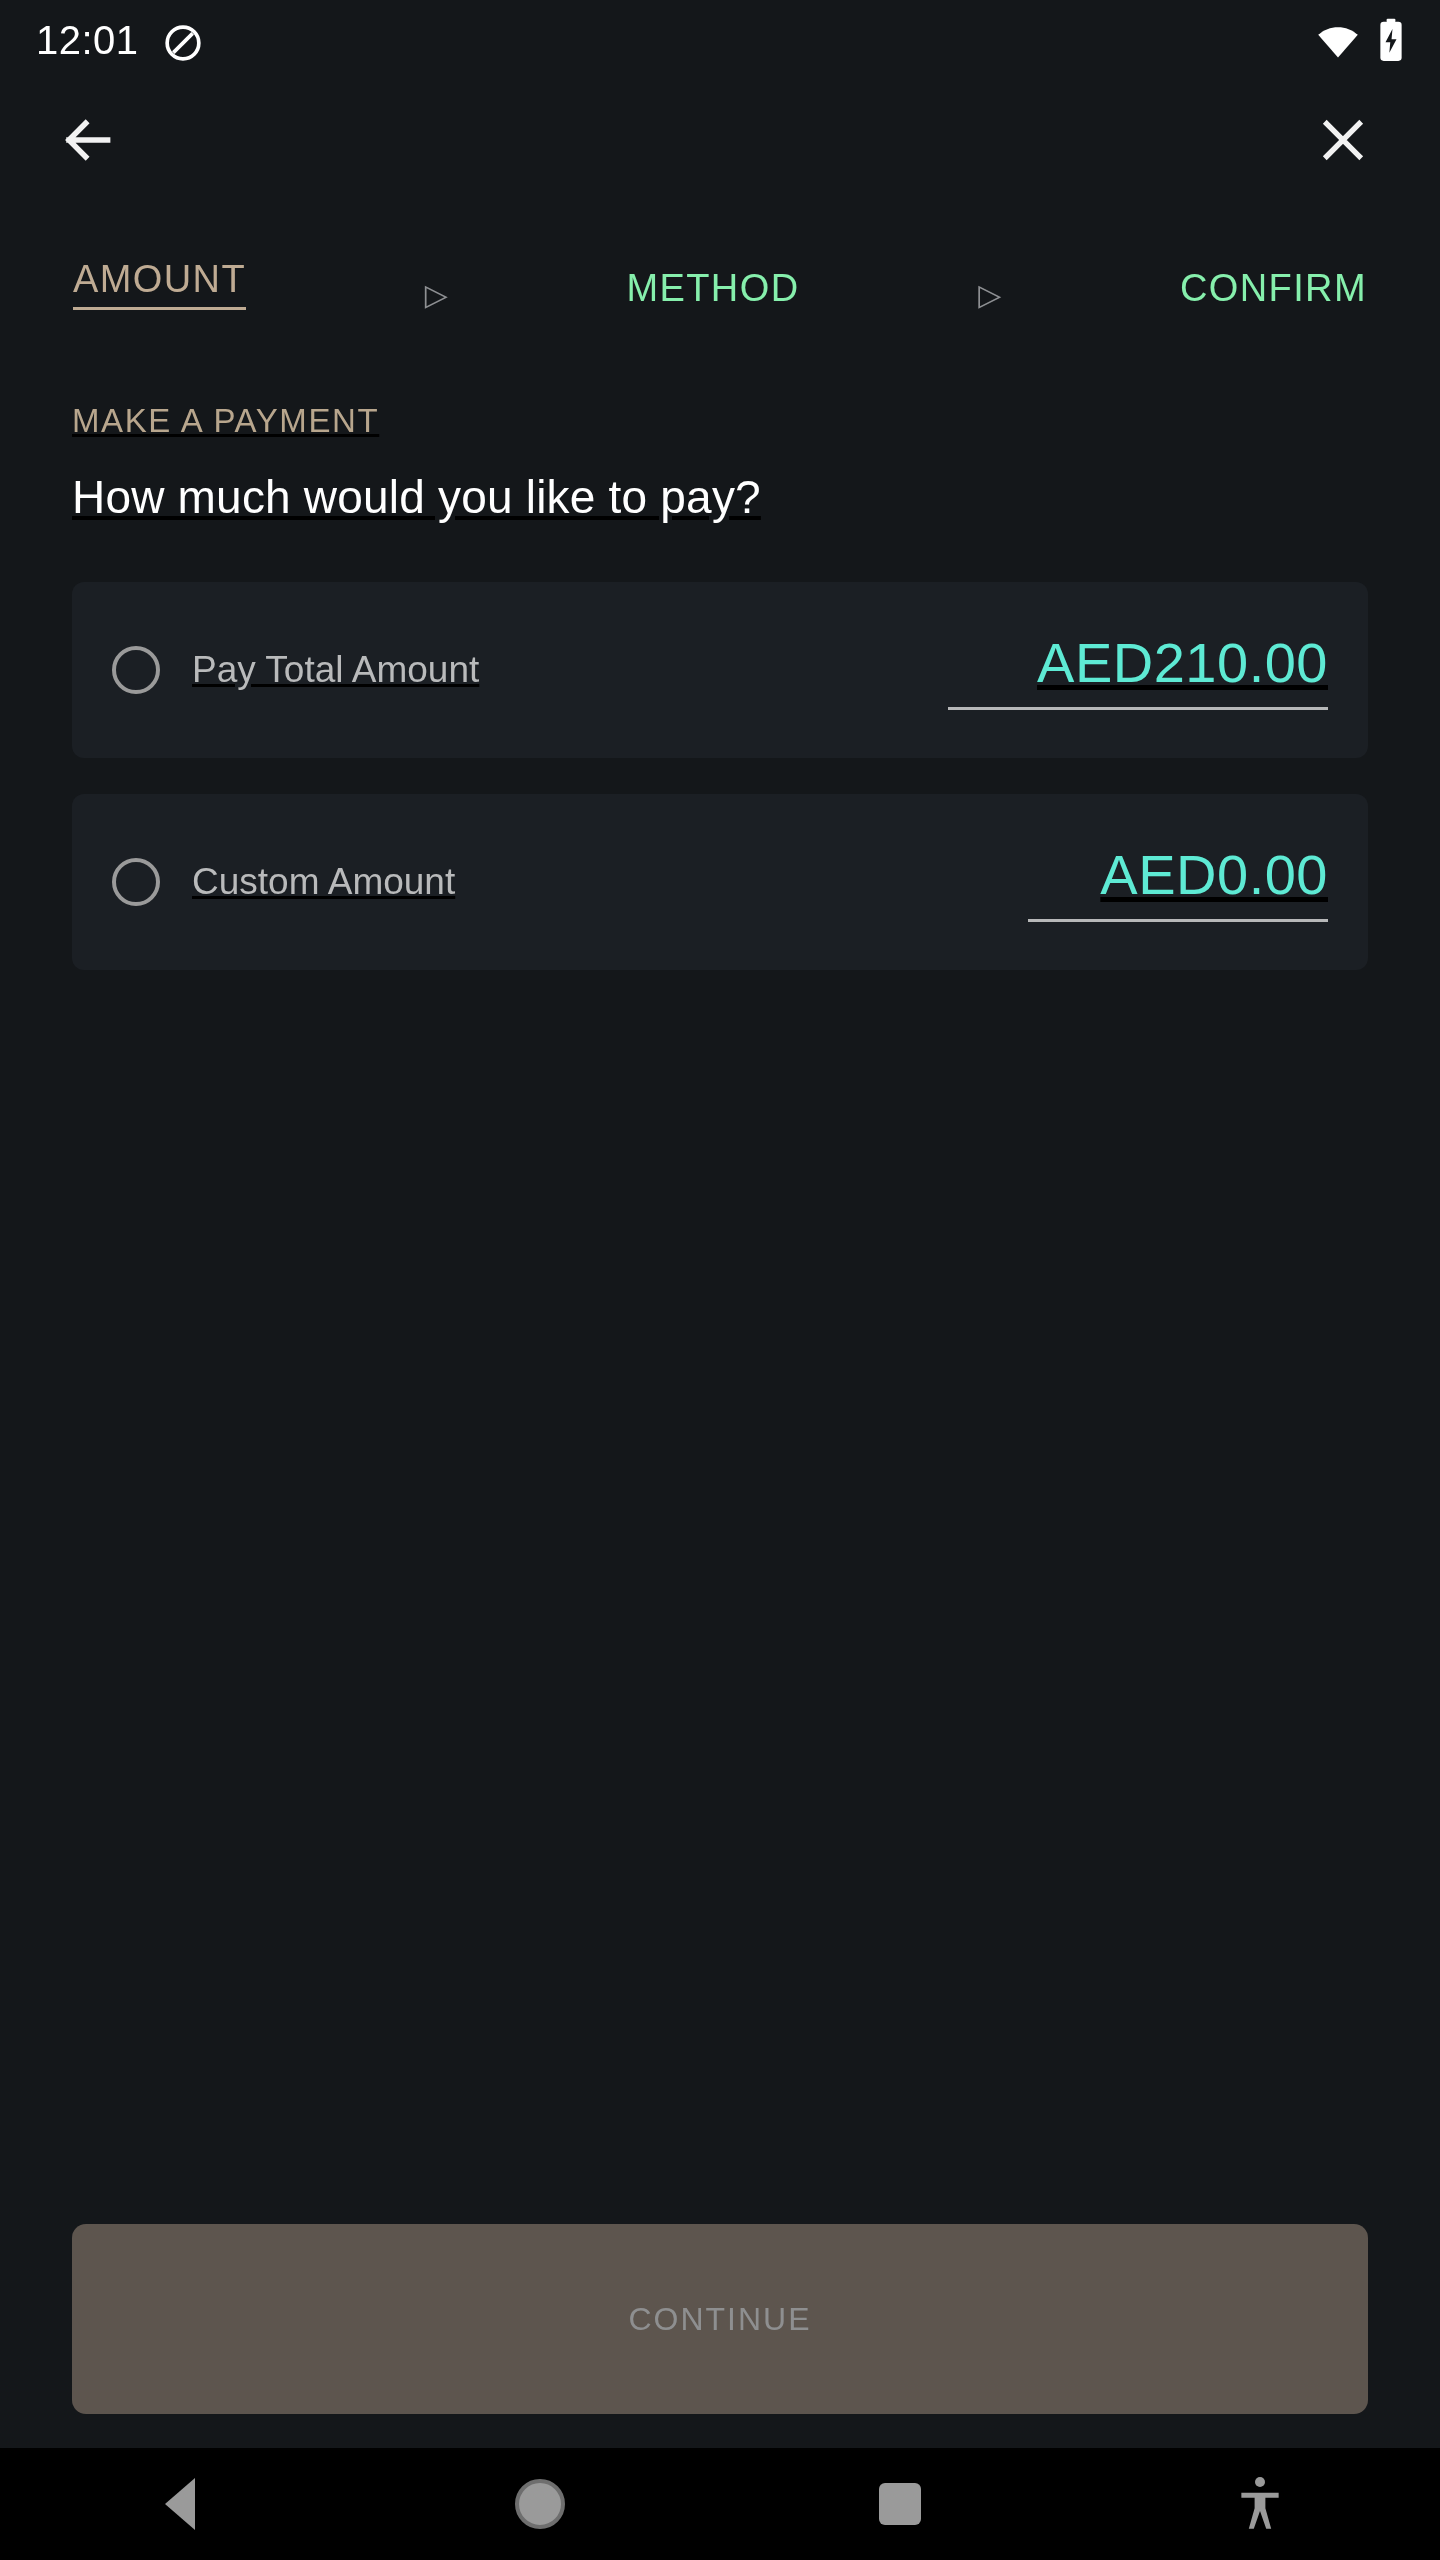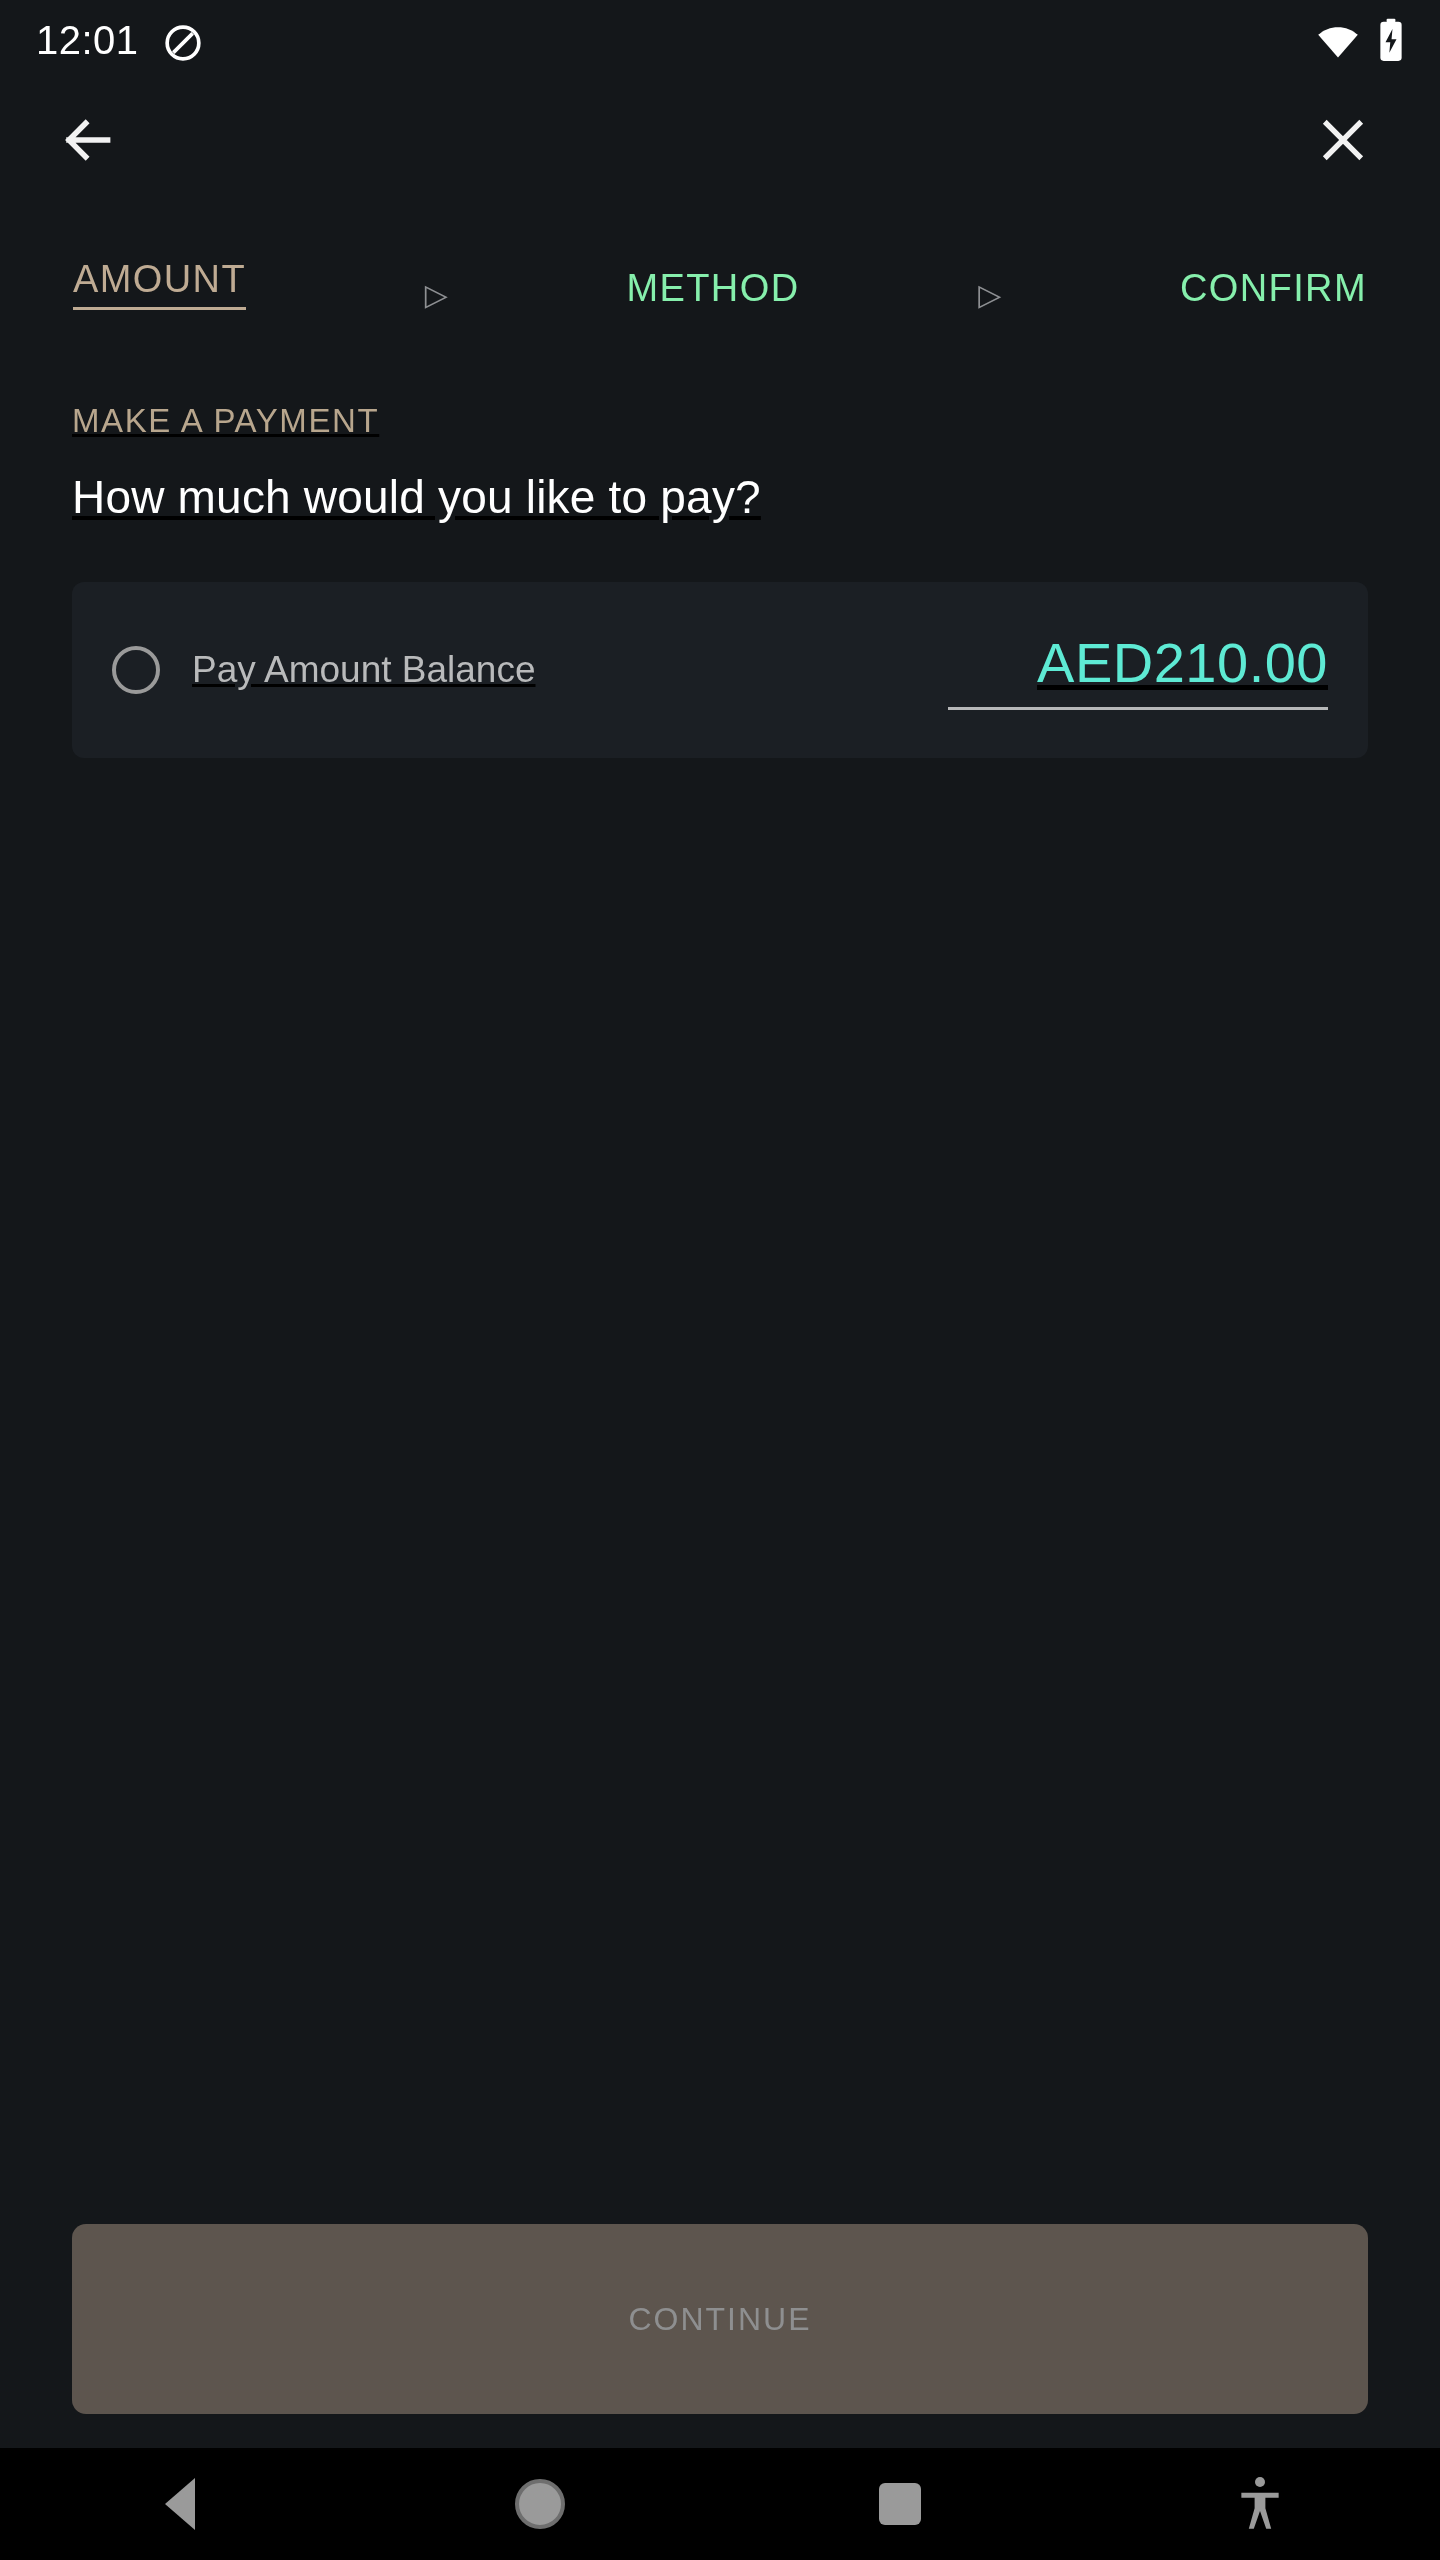--- a/index.html
+++ b/index.html
@@ -126,27 +126,35 @@
     <span class="step-sep">▷</span>
     <span class="step">CONFIRM</span>
   </div>
 
   <div class="content">
     <div class="eyebrow">MAKE A PAYMENT</div>
     <div class="headline">How much would you like to pay?</div>
 
     <div class="card">
       <div class="radio"></div>
-      <div class="card-label">Pay Amount Balance</div>
+      <div class="card-label">Pay Total Amount</div>
       <div class="amount-wrap">
         <div class="amount">AED210.00</div>
         <div class="amount-rule wide"></div>
       </div>
     </div>
 
+    <div class="card">
+      <div class="radio"></div>
+      <div class="card-label">Custom Amount</div>
+      <div class="amount-wrap">
+        <div class="amount">AED0.00</div>
+        <div class="amount-rule narrow"></div>
+      </div>
+    </div>
 
 
     <div class="spacer"></div>
   </div>
 
   <button class="continue-btn" disabled="">CONTINUE</button>
 
   <div class="navbar">
     <div class="nav-btn">
       <span class="nav-back"></span>

